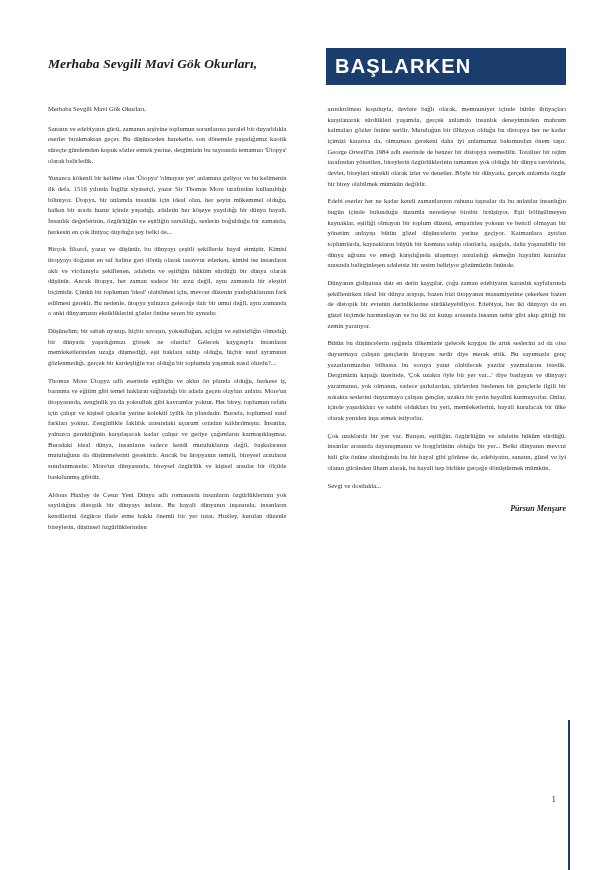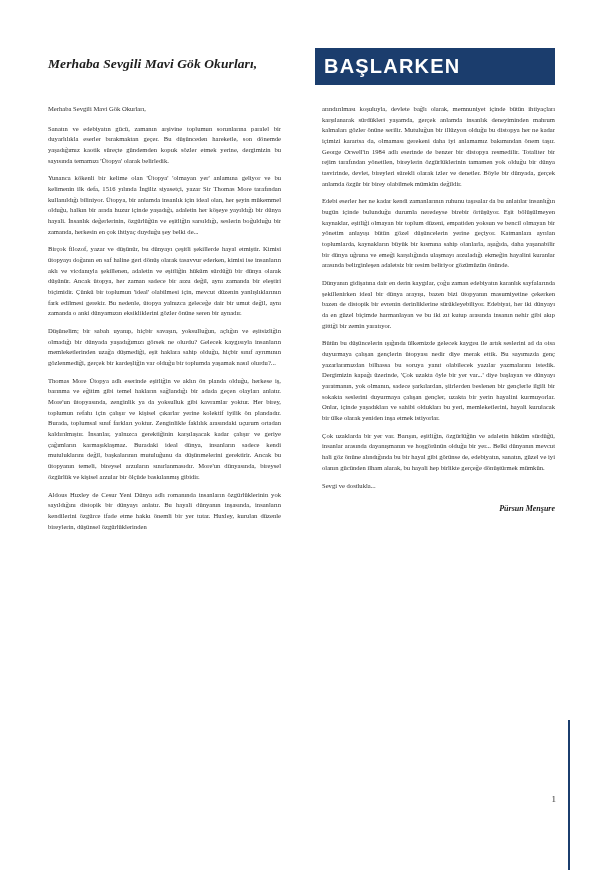--- a/index.html
+++ b/index.html
@@ -12,21 +12,21 @@
     background: #ffffff;
     font-family: "Liberation Serif", serif;
     color: #2b2b2b;
     overflow: hidden;
   }
   .page {
     position: relative;
     width: 600px;
     height: 870px;
     box-sizing: border-box;
-    padding: 40px 45px 30px 48px;
+    padding: 40px 34px 30px 48px;
     background: #ffffff;
   }
   .masthead {
     display: flex;
     align-items: flex-start;
     justify-content: space-between;
     height: 46px;
   }
   .editorial-title {
     font-family: "Liberation Serif", serif;

